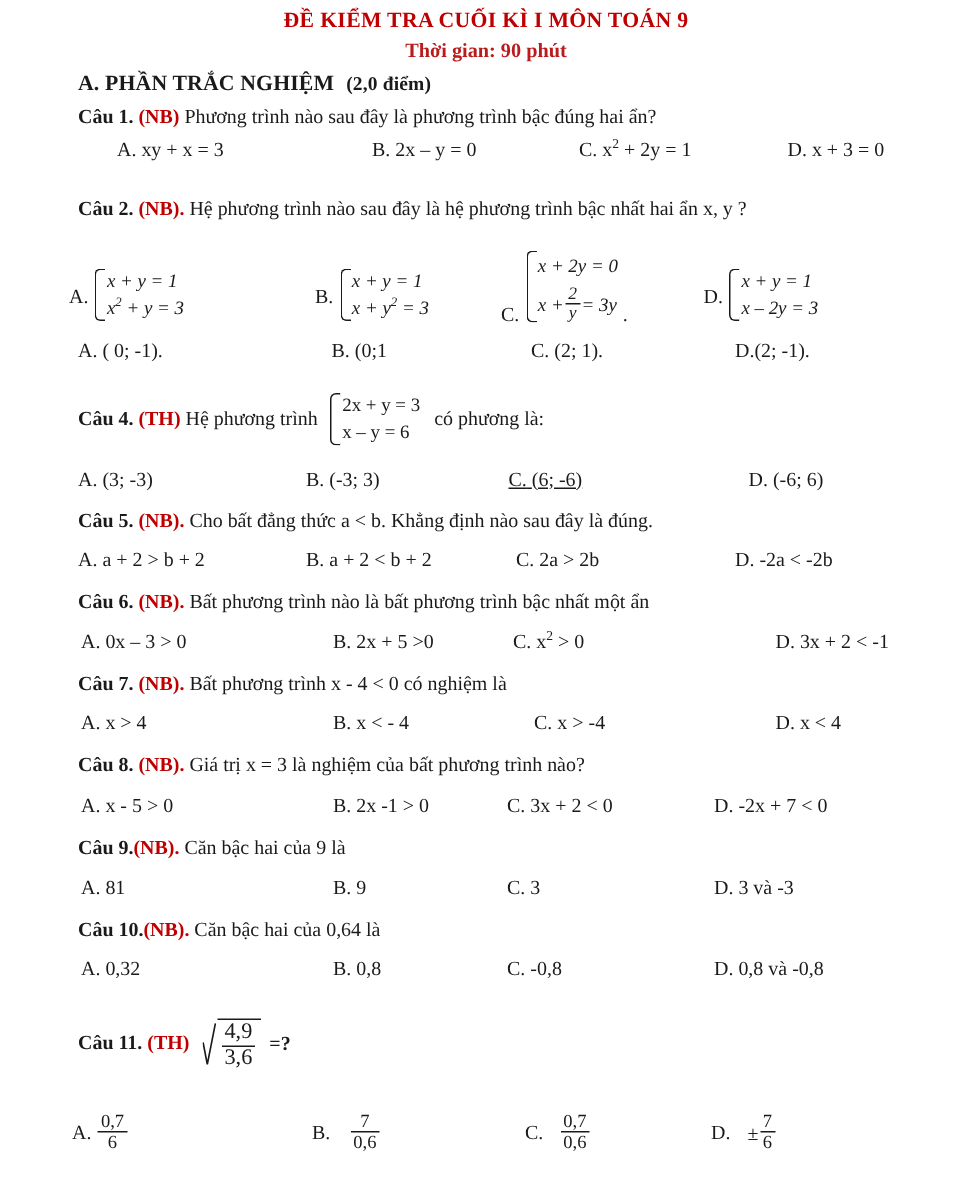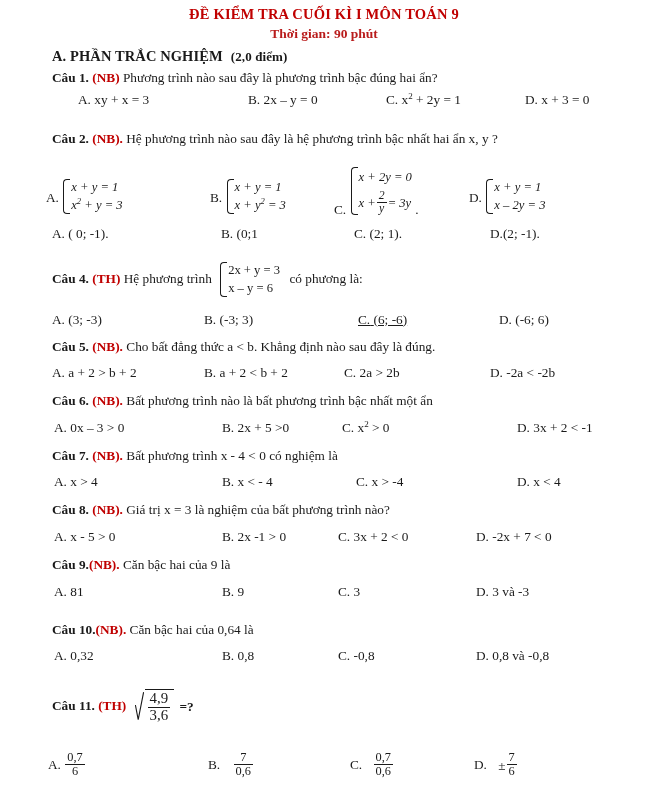--- a/index.html
+++ b/index.html
@@ -211,21 +211,21 @@
     <span>Hệ phương trình</span>
     <span class="sys" style="vertical-align:-9px; margin-left:4px;">
       <span class="row">2x + y = 3</span>
       <span class="row">x – y = 6</span>
     </span>
     <span style="margin-left:6px;">có phương là:</span>
   </div>
   <div class="opts" style="margin-left:52px; margin-top:14px;">
     <span class="opt" style="left:0px;"><span>A.</span> <span>(3; -3)</span></span>
     <span class="opt" style="left:152px;"><span>B.</span> <span>(-3; 3)</span></span>
-    <span class="opt" style="left:306px;text-decoration:underline;"><span>C.</span> <span>(6; -6)</span></span>
+    <span class="opt" style="left:287px;text-decoration:underline;"><span>C.</span> <span>(6; -6)</span></span>
     <span class="opt" style="left:447px;"><span>D.</span> <span>(-6; 6)</span></span>
   </div>
 
   <div class="q" style="margin-top:8px;">
     <span class="q-num">Câu 5.</span>
     <span class="lvl">(NB).</span>
     <span>Cho bất  đẳng thức a &lt; b. Khẳng định nào sau  đây là đúng.</span>
   </div>
   <div class="opts" style="margin-left:52px; margin-top:10px;">
     <span class="opt" style="left:0px;"><span>A.</span> <span>a + 2  &gt; b + 2</span></span>
@@ -274,21 +274,21 @@
     <span class="q-num">Câu 9.</span><span class="lvl">(NB).</span>
     <span>Căn bậc hai của 9 là</span>
   </div>
   <div class="opts" style="margin-left:52px; margin-top:10px;">
     <span class="opt" style="left:2px;"><span>A.</span> <span>81</span></span>
     <span class="opt" style="left:170px;"><span>B.</span> <span>9</span></span>
     <span class="opt" style="left:286px;"><span>C.</span> <span>3</span></span>
     <span class="opt" style="left:424px;"><span>D.</span> <span>3 và -3</span></span>
   </div>
 
-  <div class="q" style="margin-top:19px;">
+  <div class="q" style="margin-top:9px;">
     <span class="q-num">Câu 10.</span><span class="lvl">(NB).</span>
     <span>Căn bậc hai của 0,64 là</span>
   </div>
   <div class="opts" style="margin-left:52px; margin-top:10px;">
     <span class="opt" style="left:2px;"><span>A.</span> <span>0,32</span></span>
     <span class="opt" style="left:170px;"><span>B.</span> <span>0,8</span></span>
     <span class="opt" style="left:286px;"><span>C.</span> <span>-0,8</span></span>
     <span class="opt" style="left:424px;"><span>D.</span> <span>0,8 và -0,8</span></span>
   </div>
 

